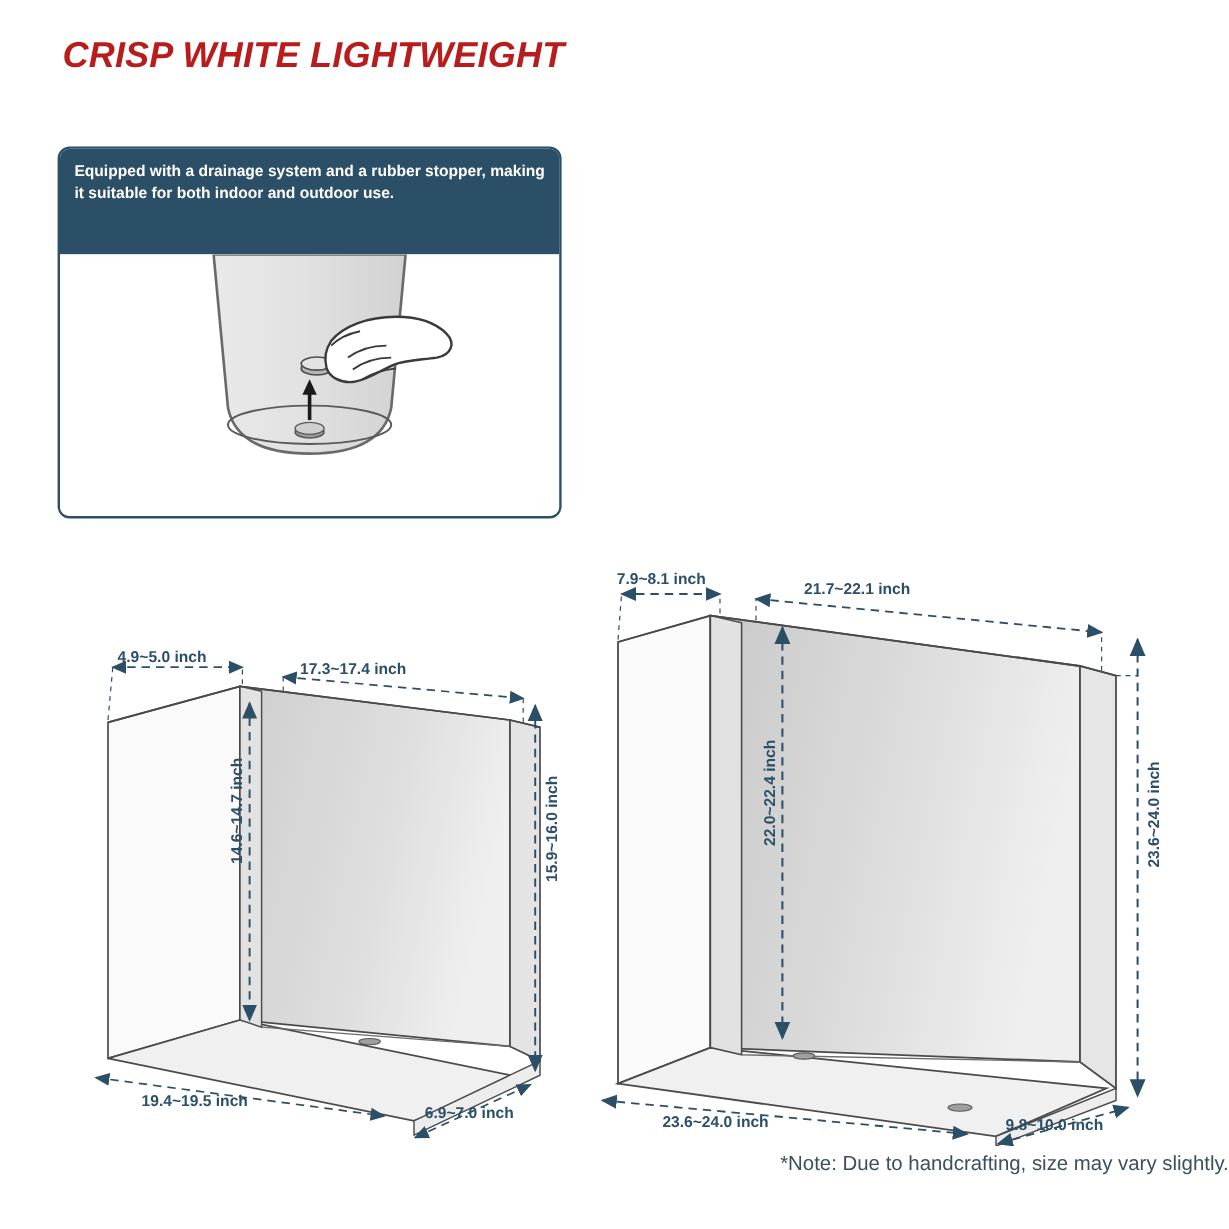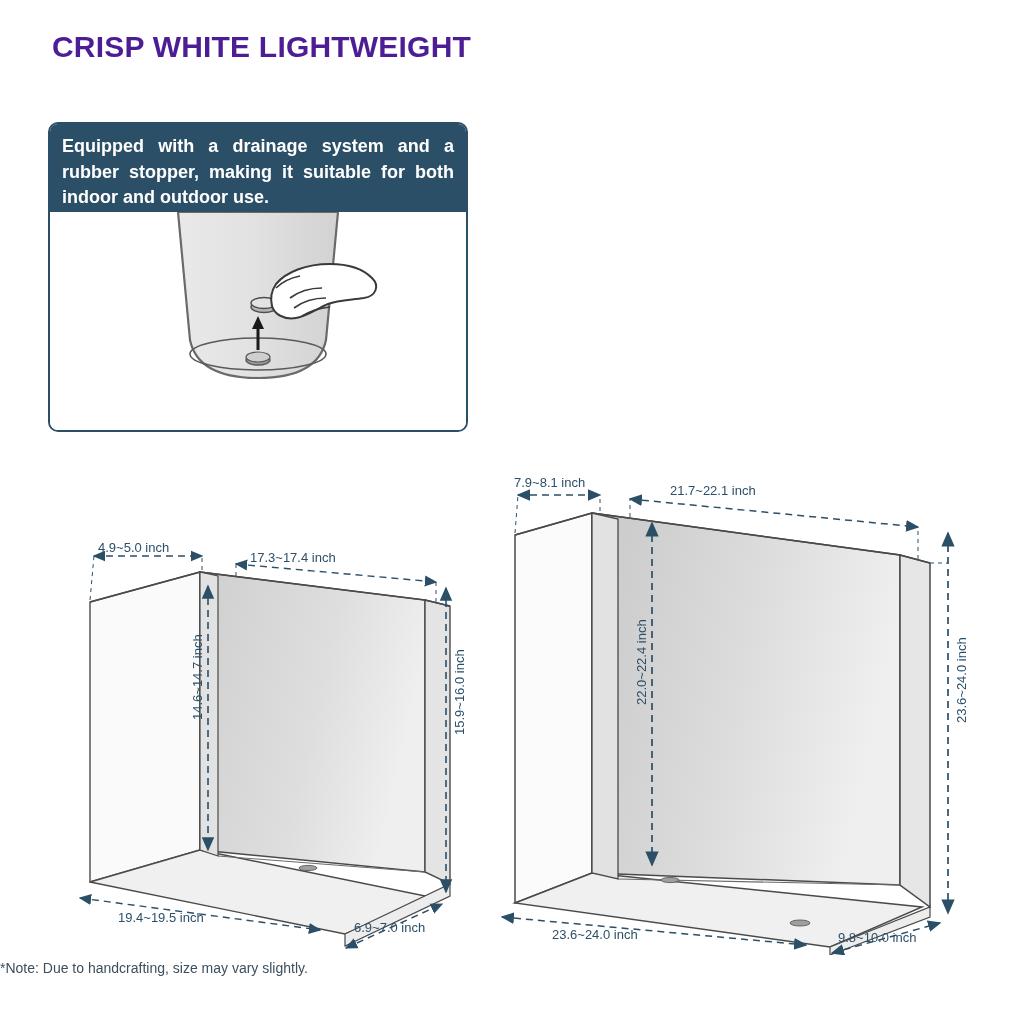--- a/index.html
+++ b/index.html
@@ -23,72 +23,74 @@
   
   .title {
     position: absolute;
     left: 52px;
     top: 28px;
     width: 600px;
     font-size: 30px;
     line-height: 1.28;
     font-weight: bold;
     letter-spacing: 0.2px;
-    color: #4c1d95;
+    color: #b91c1c;
     text-transform: uppercase;
+    font-style: italic;
   }
   .title .line2 { display: block; }
 
   
   .callout {
     position: absolute;
     left: 48px;
     top: 122px;
     width: 420px;
     height: 310px;
     border: 2px solid #2c4f68;
     border-radius: 10px;
     box-sizing: border-box;
     overflow: hidden;
     background: #ffffff;
   }
   .callout-head {
     background: #2c4f68;
     color: #ffffff;
     padding: 10px 12px 12px 12px;
-    font-size: 18px;
+    font-size: 13px;
     line-height: 1.42;
     font-weight: bold;
     text-align: justify;
     box-sizing: border-box;
     height: 88px;
   }
   .callout-body {
     position: relative;
     height: 218px;
     background: #ffffff;
   }
   .callout-body svg { display: block; }
 
   
   .diagram {
     position: absolute;
+    font-weight: bold;
   }
   #diagram-small { left: 50px; top: 520px; width: 440px; height: 430px; }
   #diagram-large { left: 470px; top: 455px; width: 545px; height: 500px; }
   .diagram svg { display: block; }
 
   
   .footnote {
     position: absolute;
     left: 0;
     right: 0;
     top: 960px;
-    text-align: left;
-    font-size: 14px;
+    text-align: right;
+    font-size: 17px;
     color: #3c4f5e;
   }
 
   .dimtext {
     font-family: "Liberation Sans", sans-serif;
     font-size: 13px;
     fill: #2c4f68;
   }
 </style>
 </head>

